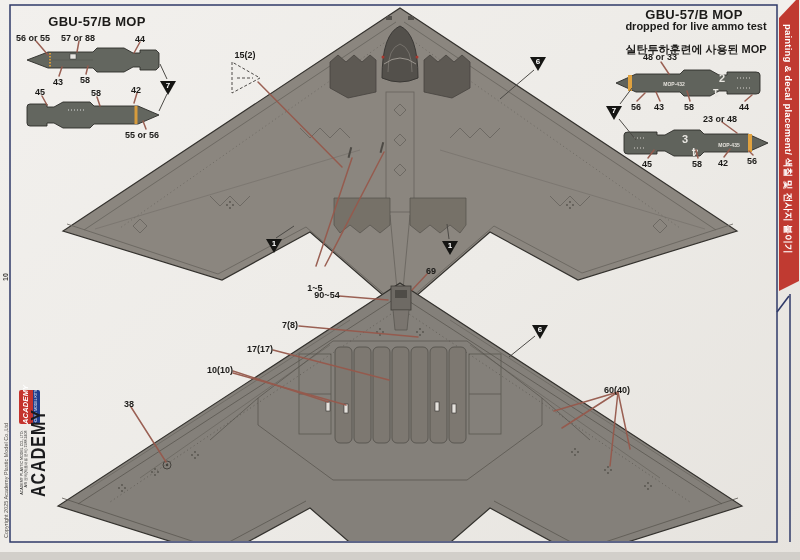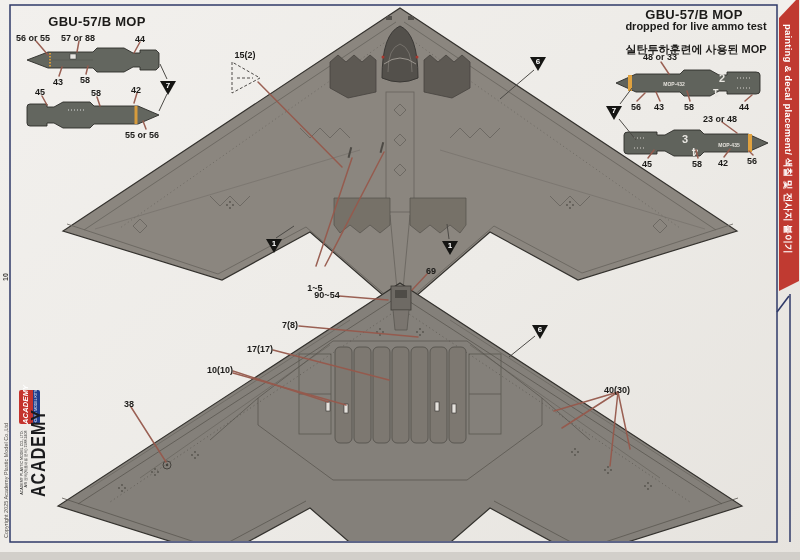--- a/index.html
+++ b/index.html
@@ -275,21 +275,21 @@
 
 <div class="lbl" style="left:245px;top:51px">15(2)</div>
 <div class="lbl" style="left:315px;top:284px">1~5</div>
 
 <div class="lbl" style="left:431px;top:267px">69</div>
 <div class="lbl" style="left:327px;top:291px">90~54</div>
 <div class="lbl" style="left:290px;top:321px">7(8)</div>
 <div class="lbl" style="left:260px;top:345px">17(17)</div>
 <div class="lbl" style="left:220px;top:366px">10(10)</div>
 <div class="lbl" style="left:129px;top:400px">38</div>
-<div class="lbl" style="left:617px;top:386px">40(30)</div>
+<div class="lbl" style="left:617px;top:386px">60(40)</div>
 
 <div class="tri" style="left:160px;top:81px"><span>7</span></div>
 <div class="tri" style="left:606px;top:106px"><span>7</span></div>
 <div class="tri" style="left:530px;top:57px"><span>6</span></div>
 <div class="tri" style="left:266px;top:239px"><span>1</span></div>
 <div class="tri" style="left:442px;top:241px"><span>1</span></div>
 <div class="tri" style="left:532px;top:325px"><span>6</span></div>
 
 <div class="tabtext">painting &amp; decal placement/ 색칠 및 전사지 붙이기</div>
 

